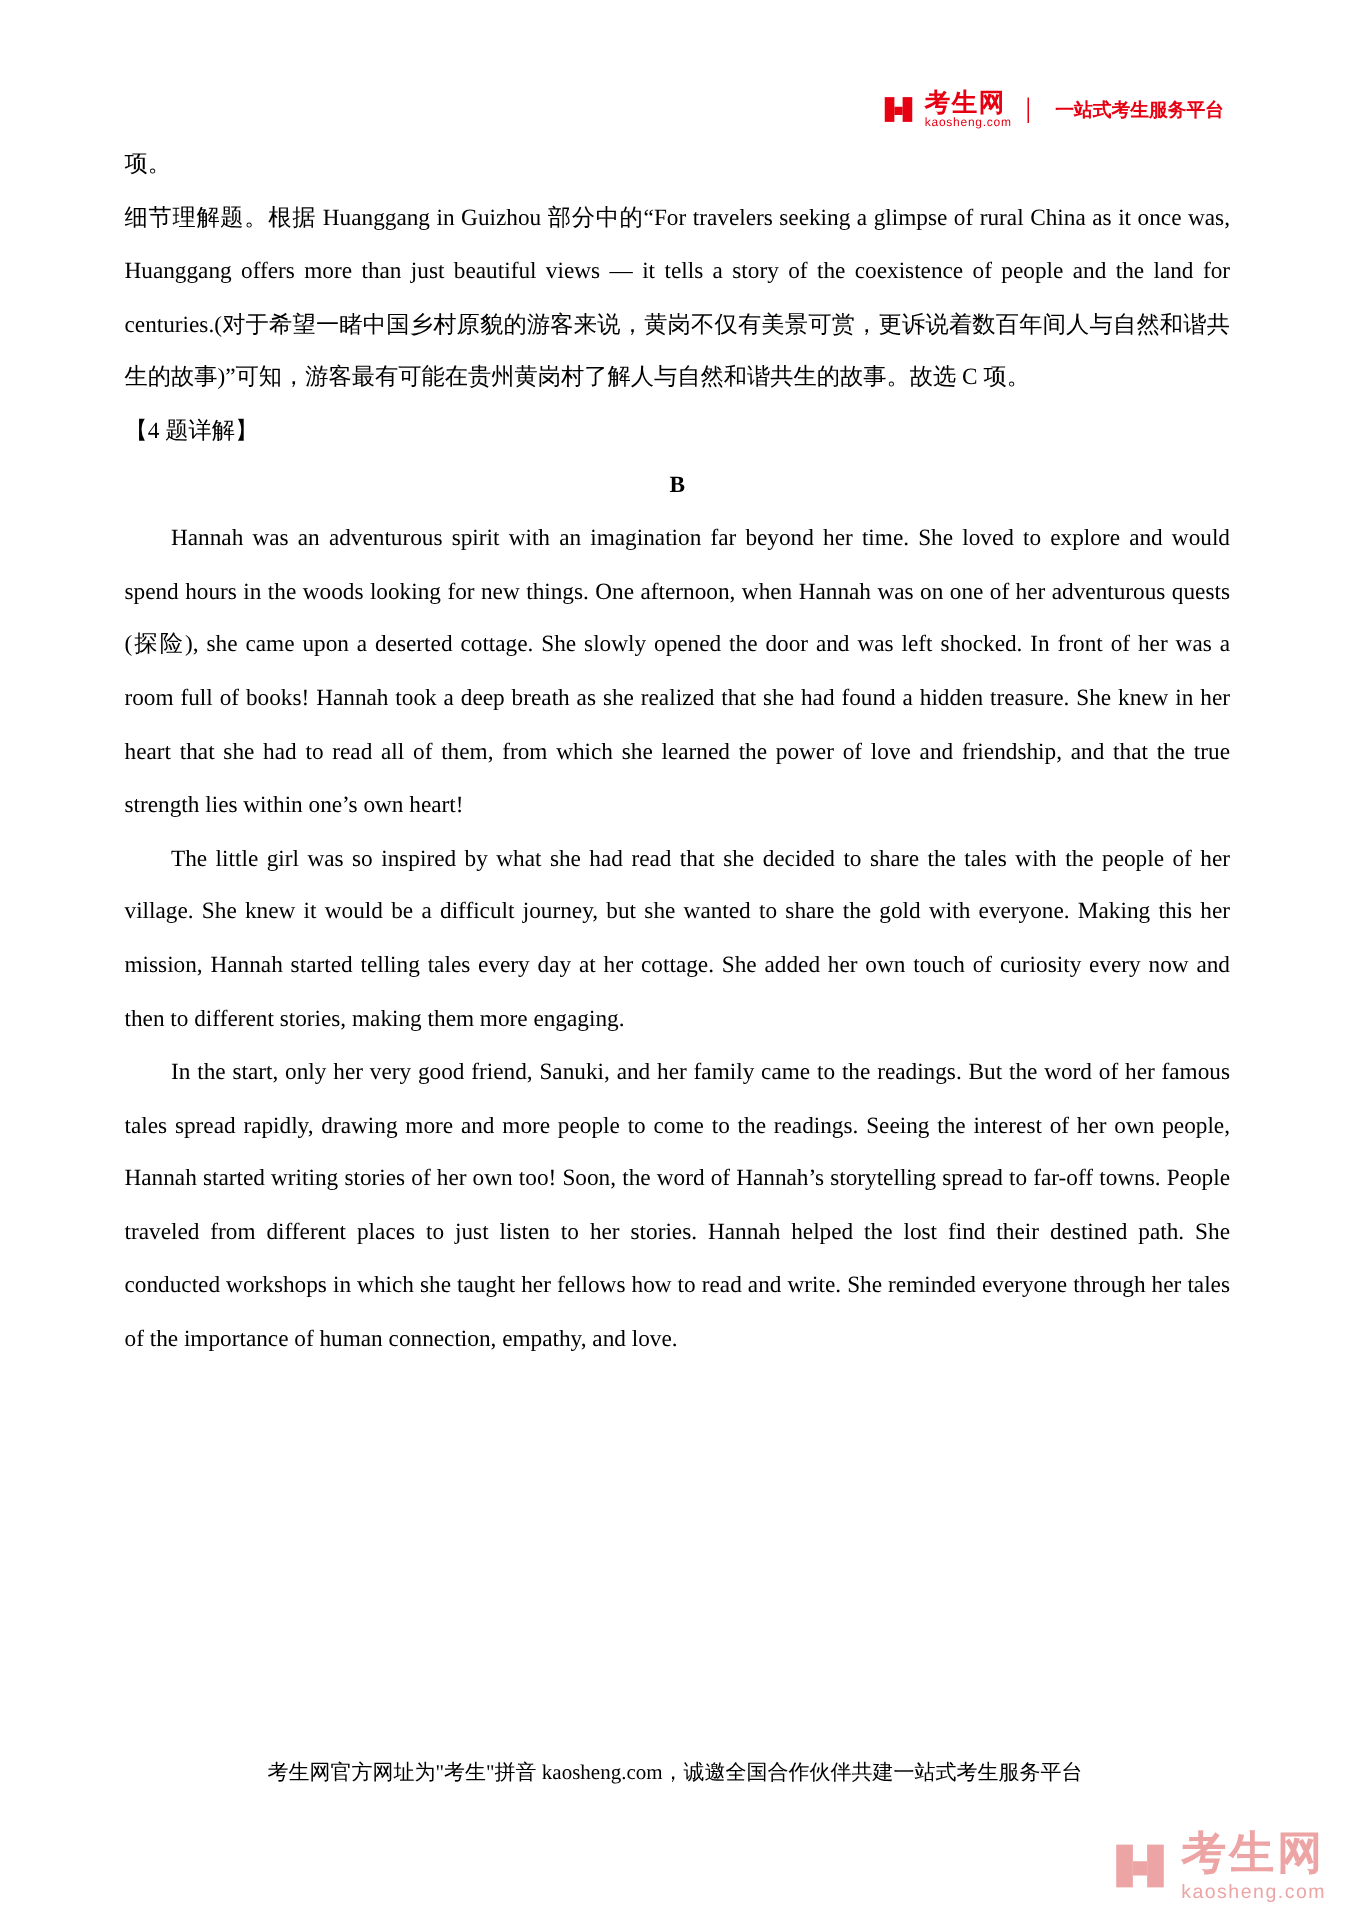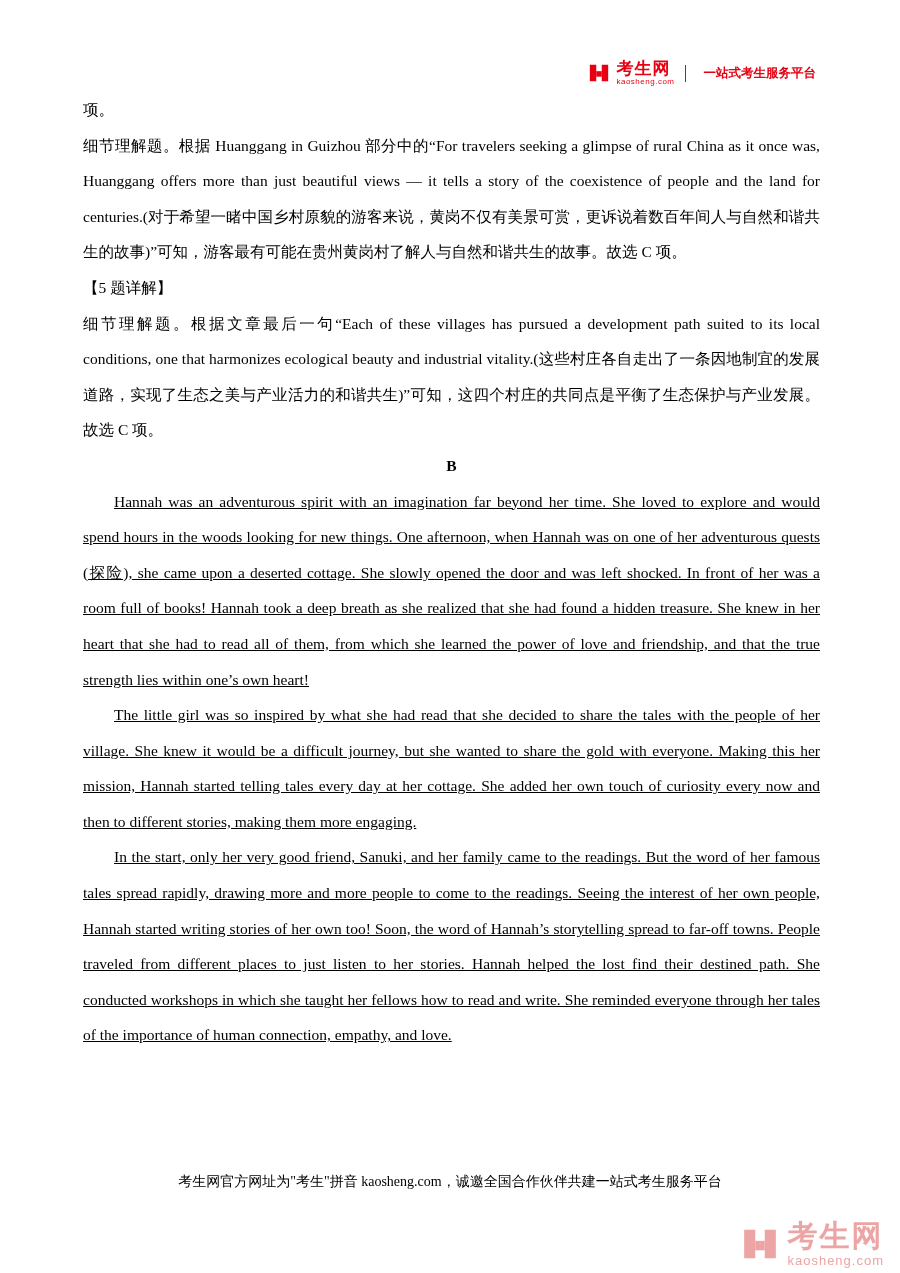--- a/index.html
+++ b/index.html
@@ -34,21 +34,21 @@
     padding-left: 18px; margin-left: 4px;
   }
 
   
   .content {
     position: absolute; left: 83px; top: 92px; width: 737px;
     font-size: 15.5px; line-height: 35.6px;
     text-align: justify;
   }
   .content p { margin: 0; }
-  .content p.indent { text-indent: 31px; text-decoration: underline; }
+  .content p.indent { text-indent: 31px; }
   .section-label { text-align: center; font-weight: bold; }
 
   
   .footer {
     position: absolute; left: 0; top: 1173px; width: 100%;
     text-align: center; font-size: 14px;
   }
 
   
   .watermark {
@@ -83,22 +83,21 @@
     <span class="logo-textcol">
       <span class="logo-brand">考生网</span>
       <span class="logo-domain">kaosheng.com</span>
     </span>
     <span class="logo-tagline">一站式考生服务平台</span>
   </div>
 
   <div class="content">
     <p>项。</p>
     <p>细节理解题。根据 Huanggang in Guizhou 部分中的“For travelers seeking a glimpse of rural China as it once was, Huanggang offers more than just beautiful views — it tells a story of the coexistence of people and the land for centuries.(对于希望一睹中国乡村原貌的游客来说，黄岗不仅有美景可赏，更诉说着数百年间人与自然和谐共生的故事)”可知，游客最有可能在贵州黄岗村了解人与自然和谐共生的故事。故选 C 项。</p>
-    <p>【5 题详解】</p>
-    <p>细节理解题。根据文章最后一句“Each of these villages has pursued a development path suited to its local conditions, one that harmonizes ecological beauty and industrial vitality.(这些村庄各自走出了一条因地制宜的发展道路，实现了生态之美与产业活力的和谐共生)”可知，这四个村庄的共同点是平衡了生态保护与产业发展。故选 C 项。</p>
+    <p>【4 题详解】</p>
     <p class="section-label">B</p>
     <p class="indent">Hannah was an adventurous spirit with an imagination far beyond her time. She loved to explore and would spend hours in the woods looking for new things. One afternoon, when Hannah was on one of her adventurous quests (探险), she came upon a deserted cottage. She slowly opened the door and was left shocked. In front of her was a room full of books! Hannah took a deep breath as she realized that she had found a hidden treasure. She knew in her heart that she had to read all of them, from which she learned the power of love and friendship, and that the true strength lies within one’s own heart!</p>
     <p class="indent">The little girl was so inspired by what she had read that she decided to share the tales with the people of her village. She knew it would be a difficult journey, but she wanted to share the gold with everyone. Making this her mission, Hannah started telling tales every day at her cottage. She added her own touch of curiosity every now and then to different stories, making them more engaging.</p>
     <p class="indent">In the start, only her very good friend, Sanuki, and her family came to the readings. But the word of her famous tales spread rapidly, drawing more and more people to come to the readings. Seeing the interest of her own people, Hannah started writing stories of her own too! Soon, the word of Hannah’s storytelling spread to far-off towns. People traveled from different places to just listen to her stories. Hannah helped the lost find their destined path. She conducted workshops in which she taught her fellows how to read and write. She reminded everyone through her tales of the importance of human connection, empathy, and love.</p>
   </div>
 
   <div class="footer">考生网官方网址为"考生"拼音 kaosheng.com，诚邀全国合作伙伴共建一站式考生服务平台</div>
 
   <div class="watermark">
     <span class="wm-icon">

